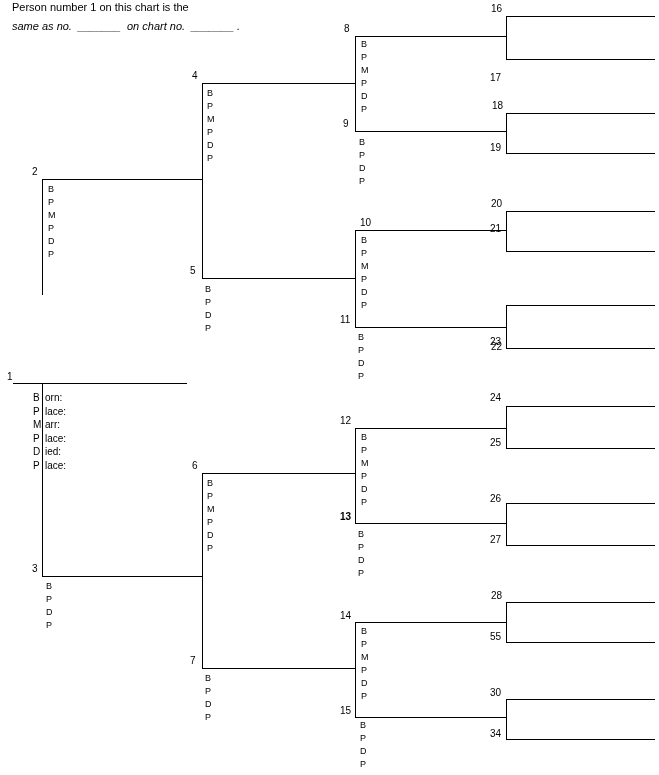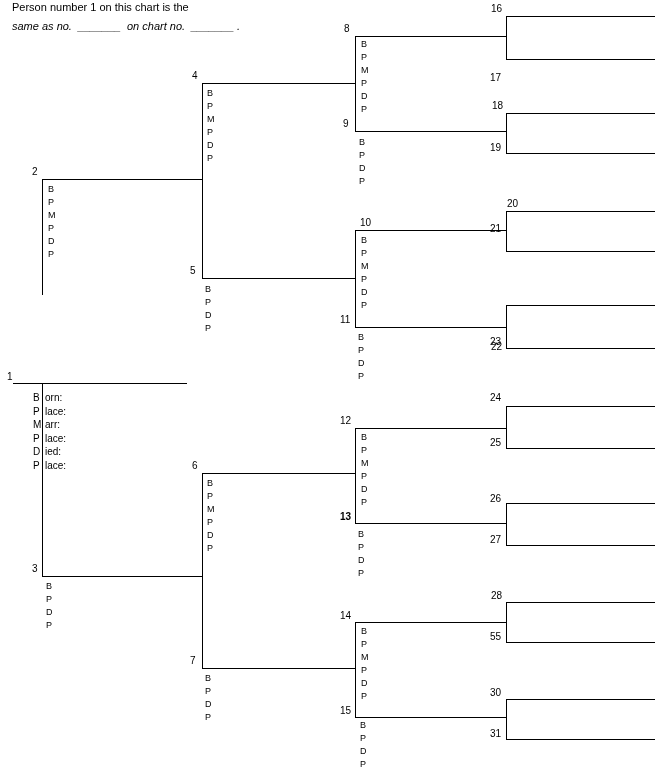--- a/index.html
+++ b/index.html
@@ -157,21 +157,21 @@
 <div class="num" style="left:490px;top:48px;margin-top:24px;">17</div>
 <div class="hl" style="left:506px;top:59px;width:149px;"></div>
 
 <div class="vl" style="left:506px;top:113px;height:40px;"></div>
 <div class="num" style="left:492px;top:100px;">18</div>
 <div class="hl" style="left:506px;top:113px;width:149px;"></div>
 <div class="num" style="left:490px;top:142px;">19</div>
 <div class="hl" style="left:506px;top:153px;width:149px;"></div>
 
 <div class="vl" style="left:506px;top:211px;height:40px;"></div>
-<div class="num" style="left:491px;top:198px;margin-left:16px;">20</div>
+<div class="num" style="left:491px;top:198px;">20</div>
 <div class="hl" style="left:506px;top:211px;width:149px;"></div>
 <div class="num" style="left:490px;top:223px;">21</div>
 <div class="hl" style="left:506px;top:251px;width:149px;"></div>
 
 <div class="vl" style="left:506px;top:305px;height:43px;"></div>
 <div class="num" style="left:491px;top:309px;margin-top:32px;">22</div>
 <div class="hl" style="left:506px;top:305px;width:149px;"></div>
 <div class="num" style="left:490px;top:336px;">23</div>
 <div class="hl" style="left:506px;top:348px;width:149px;"></div>
 
@@ -189,14 +189,14 @@
 
 <div class="vl" style="left:506px;top:602px;height:40px;"></div>
 <div class="num" style="left:491px;top:590px;">28</div>
 <div class="hl" style="left:506px;top:602px;width:149px;"></div>
 <div class="num" style="left:490px;top:631px;">55</div>
 <div class="hl" style="left:506px;top:642px;width:149px;"></div>
 
 <div class="vl" style="left:506px;top:699px;height:40px;"></div>
 <div class="num" style="left:490px;top:687px;">30</div>
 <div class="hl" style="left:506px;top:699px;width:149px;"></div>
-<div class="num" style="left:490px;top:728px;">31</div>
+<div class="num" style="left:490px;top:728px;">34</div>
 <div class="hl" style="left:506px;top:739px;width:149px;"></div>
 
 </body></html>

